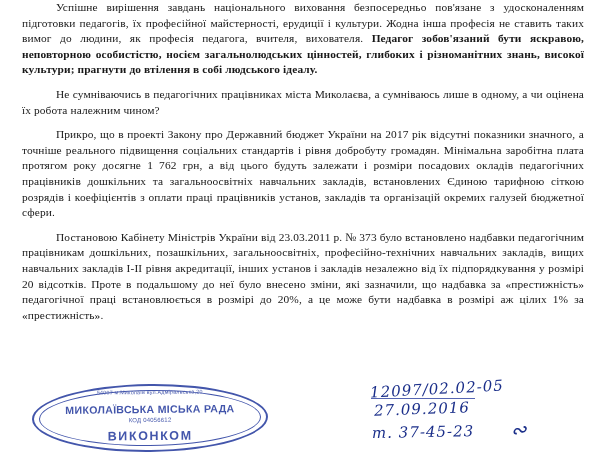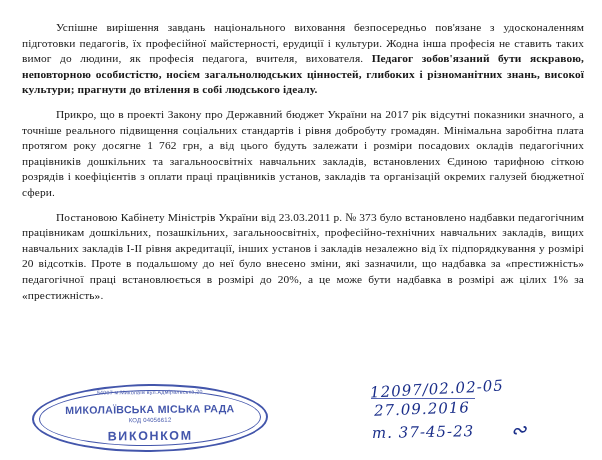--- a/index.html
+++ b/index.html
@@ -13,21 +13,21 @@
     font-family: "Liberation Serif", serif;
     color: #1a1a1a;
     overflow: hidden;
     position: relative;
   }
   .page {
     position: relative;
     width: 602px;
     height: 460px;
     box-sizing: border-box;
-    padding: 20px 18px 0 22px;
+    padding: 0 18px 0 22px;
   }
   .para {
     text-align: justify;
     font-size: 11.4px;
     line-height: 15.6px;
     margin: 0 0 9px 0;
     text-indent: 34px;
     color: #181818;
     letter-spacing: 0.1px;
   }
@@ -147,20 +147,23 @@
 </style>
 </head>
 <body>
 
 <div class="page">
 
   <p class="para bold-run">
     <span>Успішне вирішення завдань національного виховання безпосередньо пов'язане з удосконаленням підготовки педагогів, їх професійної майстерності, ерудиції і культури. Жодна інша професія не ставить таких вимог до людини, як професія педагога, вчителя, вихователя. <b>Педагог зобов'язаний бути яскравою, неповторною особистістю, носієм загальнолюдських цінностей, глибоких і різноманітних знань, високої культури; прагнути до втілення в собі людського ідеалу.</b></span>
   </p>
 
+  <p class="para">
+    <span>Не сумніваючись в педагогічних працівниках міста Миколаєва, а сумніваюсь лише в одному, а чи оцінена їх робота належним чином?</span>
+  </p>
 
   <p class="para">
     <span>Прикро, що в проекті Закону про Державний бюджет України на 2017 рік відсутні показники значного, а точніше реального підвищення соціальних стандартів і рівня добробуту громадян. Мінімальна заробітна плата протягом року досягне 1 762 грн, а від цього будуть залежати і розміри посадових окладів педагогічних працівників дошкільних та загальноосвітніх навчальних закладів, встановлених Єдиною тарифною сіткою розрядів і коефіцієнтів з оплати праці працівників установ, закладів та організацій окремих галузей бюджетної сфери.</span>
   </p>
 
   <p class="para">
     <span>Постановою Кабінету Міністрів України від 23.03.2011 р. № 373 було встановлено надбавки педагогічним працівникам дошкільних, позашкільних, загальноосвітніх, професійно-технічних навчальних закладів, вищих навчальних закладів І-ІІ рівня акредитації, інших установ і закладів незалежно від їх підпорядкування у розмірі 20 відсотків. Проте в подальшому до неї було внесено зміни, які зазначили, що надбавка за «престижність» педагогічної праці встановлюється в розмірі до 20%, а це може бути надбавка в розмірі аж цілих 1% за «престижність».</span>
   </p>
 
   <div class="stamp-area">

